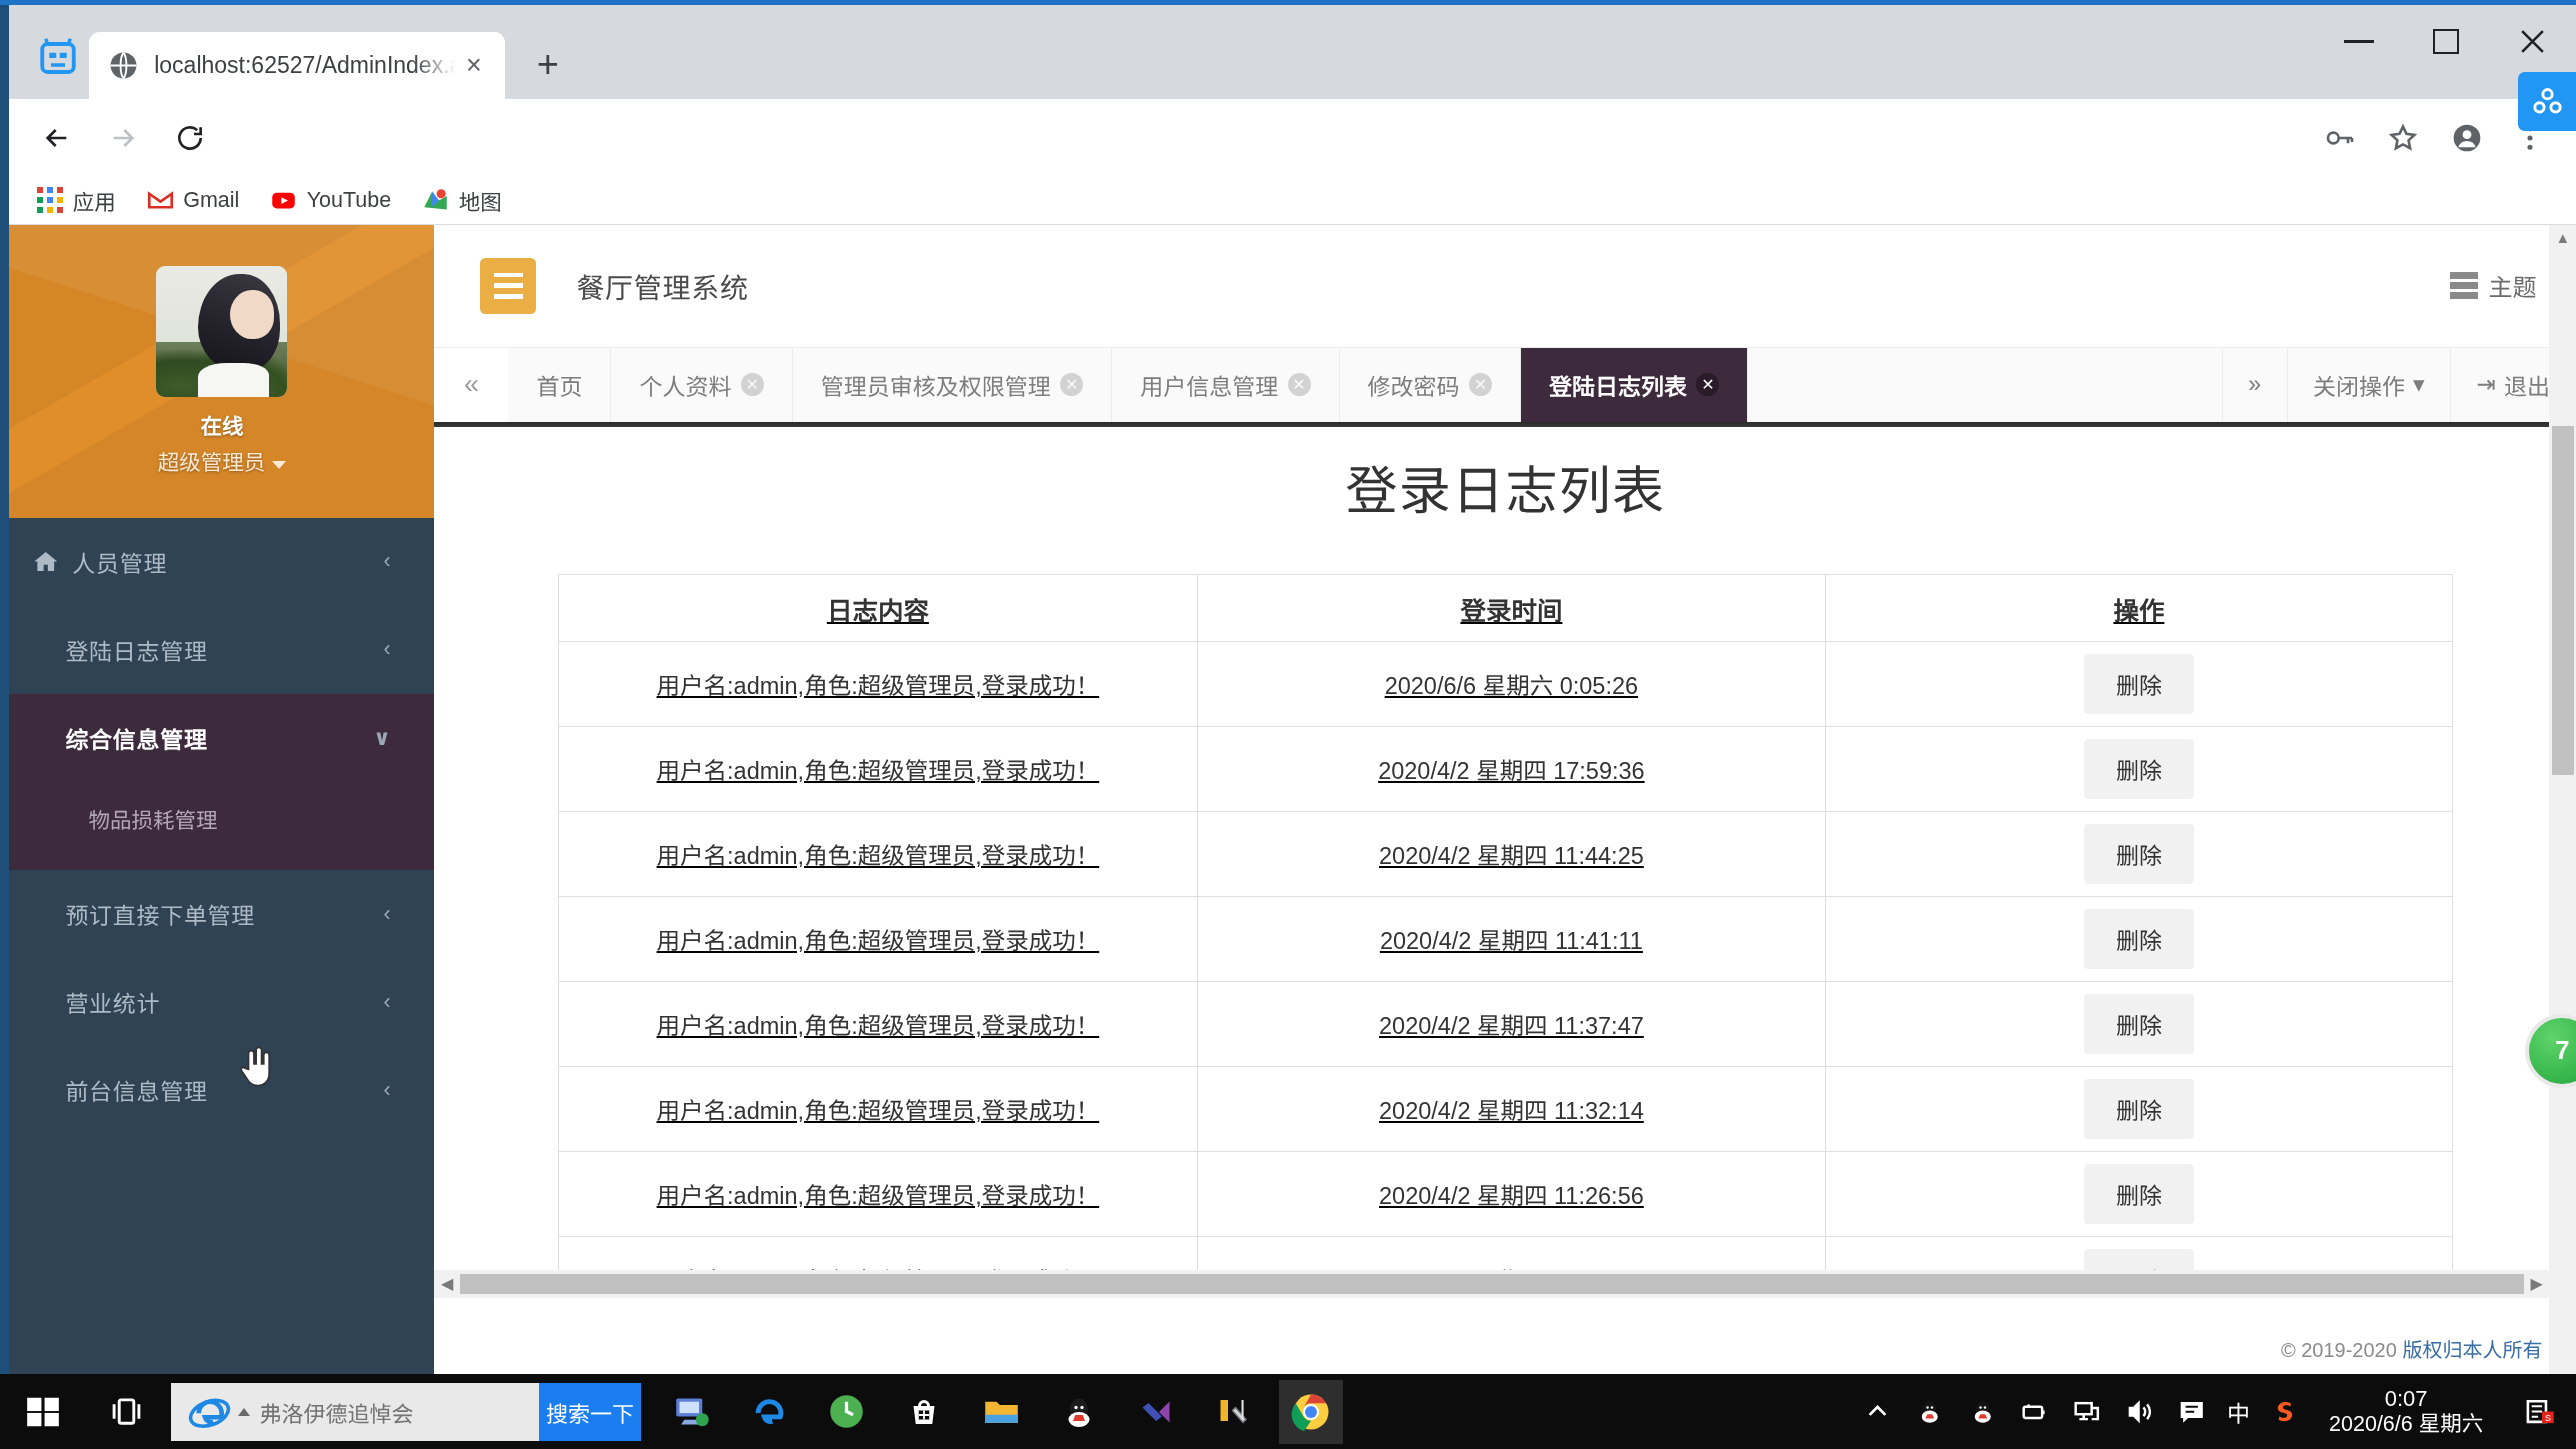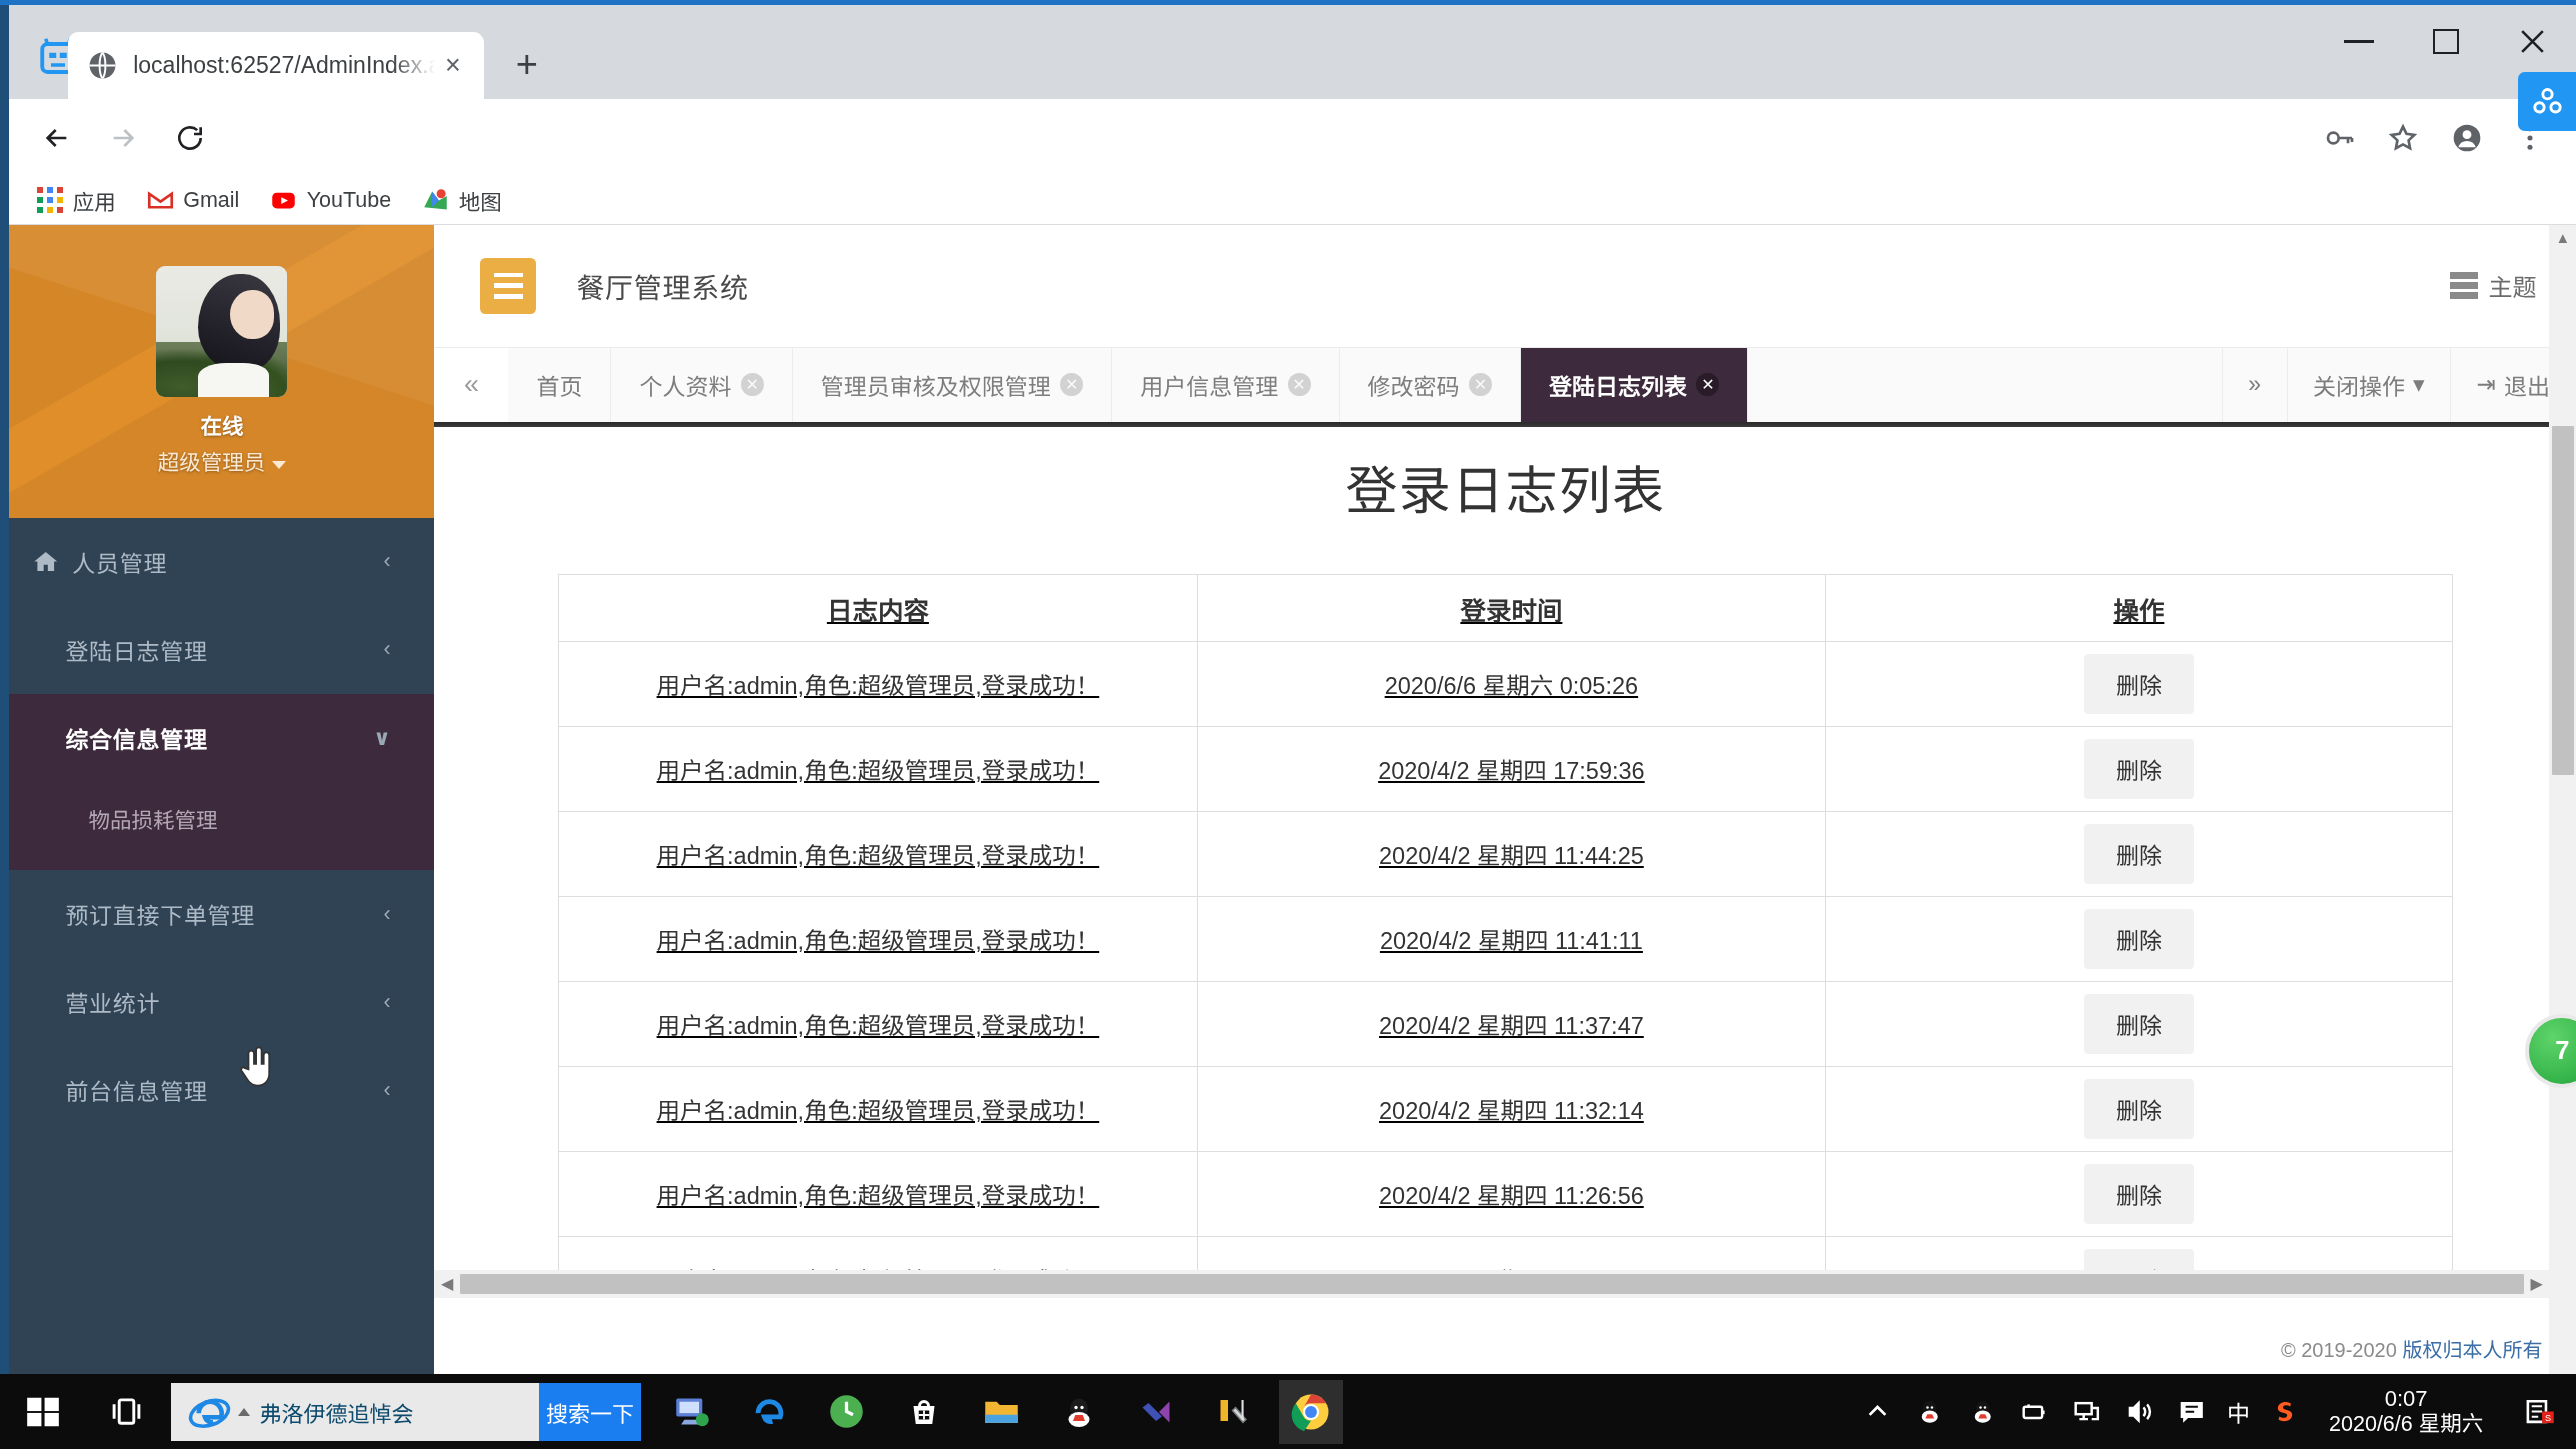--- a/index.html
+++ b/index.html
@@ -27,21 +27,21 @@
 
   
   .tabstrip {
     position: relative; height: 94px; background: #d6dade;
     display: flex; align-items: flex-end;
   }
   .win-icon-left {
     position:absolute; left: 28px; top: 32px; width: 42px; height: 42px;
   }
   .tab {
-    position: relative; margin-left: 59px; margin-bottom: 0;
+    position: relative; margin-left: 80px; margin-bottom: 0;
     height: 67px; width: 416px;
     background: #ffffff;
     border-radius: 10.7px 10.7px 0 0;
     display: flex; align-items: center;
     padding: 0 13.4px 0 19px;
     box-shadow: 0 0 0 0 rgba(0,0,0,0);
   }
   .tab-favicon { width: 31px; height: 31px; flex: 0 0 31px; margin-right: 14.8px; }
   .tab-title {
     flex: 1 1 auto; font-size: 23px; color: #3c4043;
@@ -220,21 +220,21 @@
   
   #taskbar { position: absolute; left: 0; bottom: 0; width: 2576px; height: 75px; background: #0c0c0c; display:flex; align-items:center; }
   .tb-start { width: 86px; height: 75px; display:flex; align-items:center; justify-content:center; }
   .tb-taskview { width: 81px; height: 75px; display:flex; align-items:center; justify-content:center; }
   .tb-search {
     width: 368px; height: 58px; background:#e9e9e9; display:flex; align-items:center;
     margin-left: 4px;
   }
   .tb-search .ie { width: 43px; height: 43px; margin: 0 6.7px 0 17.4px; flex:0 0 43px; }
   .tb-search .caret-sm { width: 0;height:0;border-left:6px solid transparent;border-right:6px solid transparent;border-bottom:8px solid #6a6a6a; margin-right: 9.4px;}
-  .tb-search .q { font-size: 22px; color: #0c4a6e; white-space: nowrap; }
+  .tb-search .q { font-size: 22px; color: #737373; white-space: nowrap; }
   .tb-search-btn { width: 102px; height: 58px; background: #1a7ef0; color:#fff; font-size: 22px;
                    display:flex; align-items:center; justify-content:center; }
   .tb-apps { display:flex; align-items:center; margin-left: 19px; gap: 13.4px; }
   .tb-app { width: 64px; height: 64px; display:flex; align-items:center; justify-content:center; position:relative;}
   .tb-app.chrome-active { background: #2e2e2e; }
   .tb-tray { margin-left:auto; display:flex; align-items:center; gap: 17.4px; padding-right: 12px; }
   .tray-ico { width: 35px; height: 35px; display:flex; align-items:center; justify-content:center; color:#fff; }
   .tray-text { color:#fff; font-size: 23px; }
   .tb-clock { color:#fff; text-align:center; line-height: 1.15; margin-left: 9.4px; padding-right: 13.4px;}
   .tb-clock .t { font-size: 22px; }

